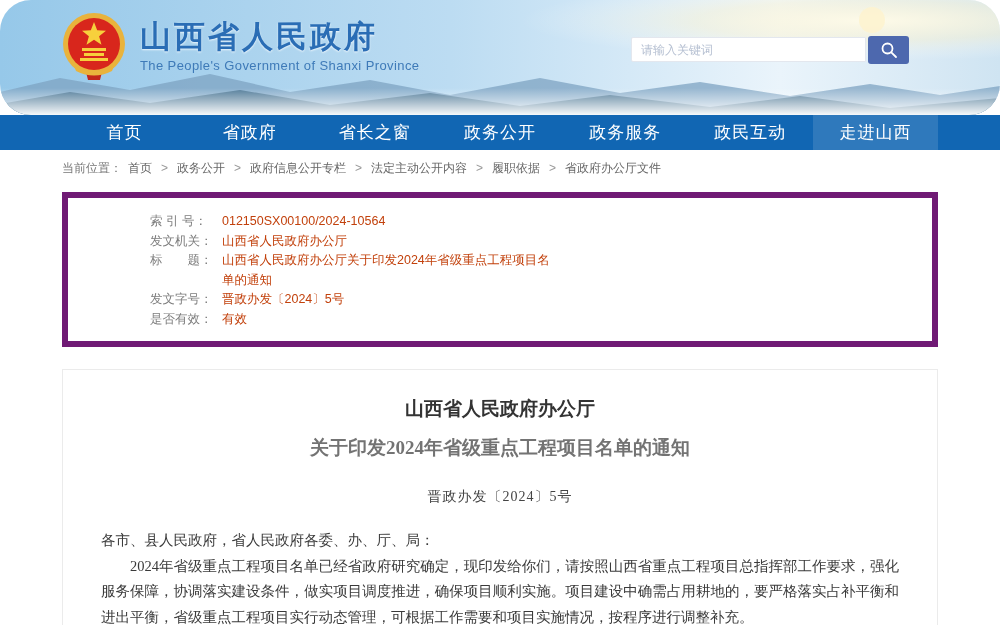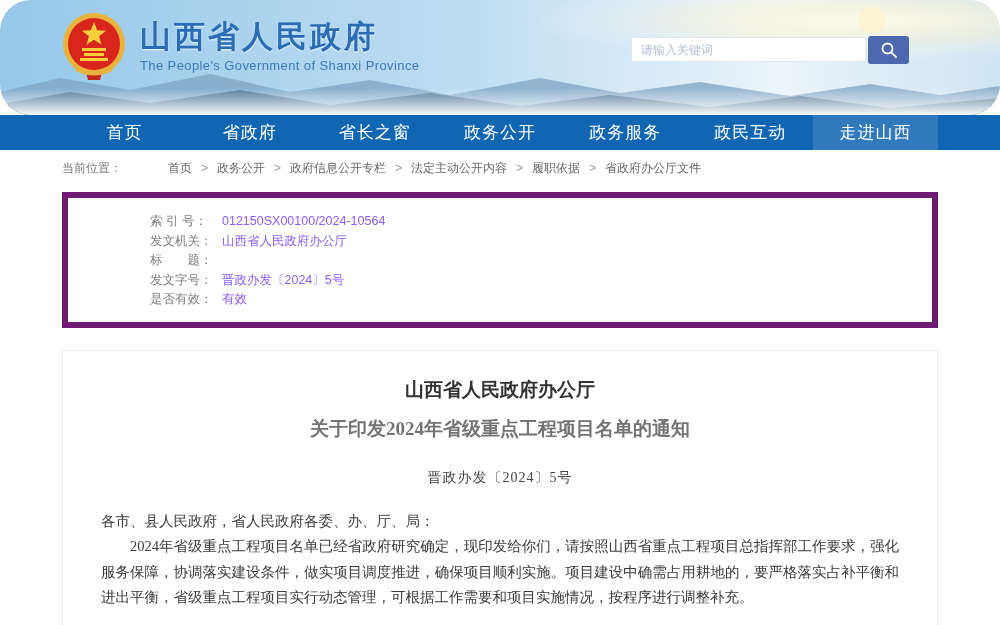--- a/index.html
+++ b/index.html
@@ -23,35 +23,35 @@
     background:#4d68ae; border-radius:3px; display:flex; align-items:center; justify-content:center; }
 
   
   .mainnav { position:relative; width:1000px; height:35px; background:#1166b3; z-index:3; }
   .nav-items { display:flex; height:35px; margin:0 62px; }
   .nav-item { flex:1; display:flex; align-items:center; justify-content:center; text-decoration:none;
     color:#ffffff; font-size:17px; letter-spacing:1px; cursor:pointer; }
   .nav-item:last-child { background:rgba(255,255,255,.13); }
 
   
-  .breadcrumb { height:36px; display:flex; align-items:center; margin:0 62px; font-size:12px; color:#777;gap:40px; }
+  .breadcrumb { height:36px; display:flex; align-items:center; margin:0 62px; font-size:12px; color:#777; }
   .bc-label { color:#777; margin-right:6px; }
   .bc-link { color:#666; text-decoration:none; cursor:pointer; }
   .bc-sep { color:#999; margin:0 9px; }
   .bc-item:last-child .bc-sep { display:none; }
 
   
   .meta-box { width:876px; margin:6px auto 0 auto; border:6px solid #701a75; background:#fff;
     display:flex; padding:14px 0 12px 0; }
   .meta-col { display:flex; flex-direction:column; }
   .meta-left { width:56%; padding-left:82px; }
   .meta-right { width:44%; padding-left:58px; }
   .meta-row { display:flex; line-height:19.5px; font-size:12.5px; }
   .meta-label { color:#7d7d7d; white-space:pre; min-width:72px; }
-  .meta-value { color:#8b5cf6; }
+  .meta-value { color:#c2410c; }
   .meta-right .meta-row:nth-child(3) { margin-top:19.5px; }
 
   
   .doc-box { width:876px; margin:22px auto 0 auto; border:1px solid #ebebeb; background:#fff;
     padding:20px 26px 20px 26px; height:420px;
     font-family:"Liberation Serif","DejaVu Serif",serif; color:#333; }
   .doc-title1 { text-align:center; font-size:19px; font-weight:bold; color:#333; margin-top:6px; }
   .doc-title2 { text-align:center; font-size:19px; font-weight:bold; color:#737373; margin-top:13px; }
   .doc-num { text-align:center; font-size:14px; color:#444; margin-top:27px; letter-spacing:1px; }
   .doc-body { margin-top:22px; font-size:14.5px; line-height:25.5px; color:#3a3a3a; padding:0 12px; }
@@ -154,20 +154,21 @@
         <div class="meta-row">
         <span class="meta-label">索 引 号：</span>
           <span class="meta-value">012150SX00100/2024-10564</span>
       </div>
         <div class="meta-row">
         <span class="meta-label">发文机关：</span>
           <span class="meta-value">山西省人民政府办公厅</span>
       </div>
         <div class="meta-row">
         <span class="meta-label">标　　题：</span>
+          <span class="meta-value">山西省人民政府办公厅关于印发2024年省级重点工程项目名单的通知</span>
       </div>
         <div class="meta-row">
         <span class="meta-label">发文字号：</span>
           <span class="meta-value">晋政办发〔2024〕5号</span>
       </div>
         <div class="meta-row">
         <span class="meta-label">是否有效：</span>
           <span class="meta-value">有效</span>
       </div>
       </div>

